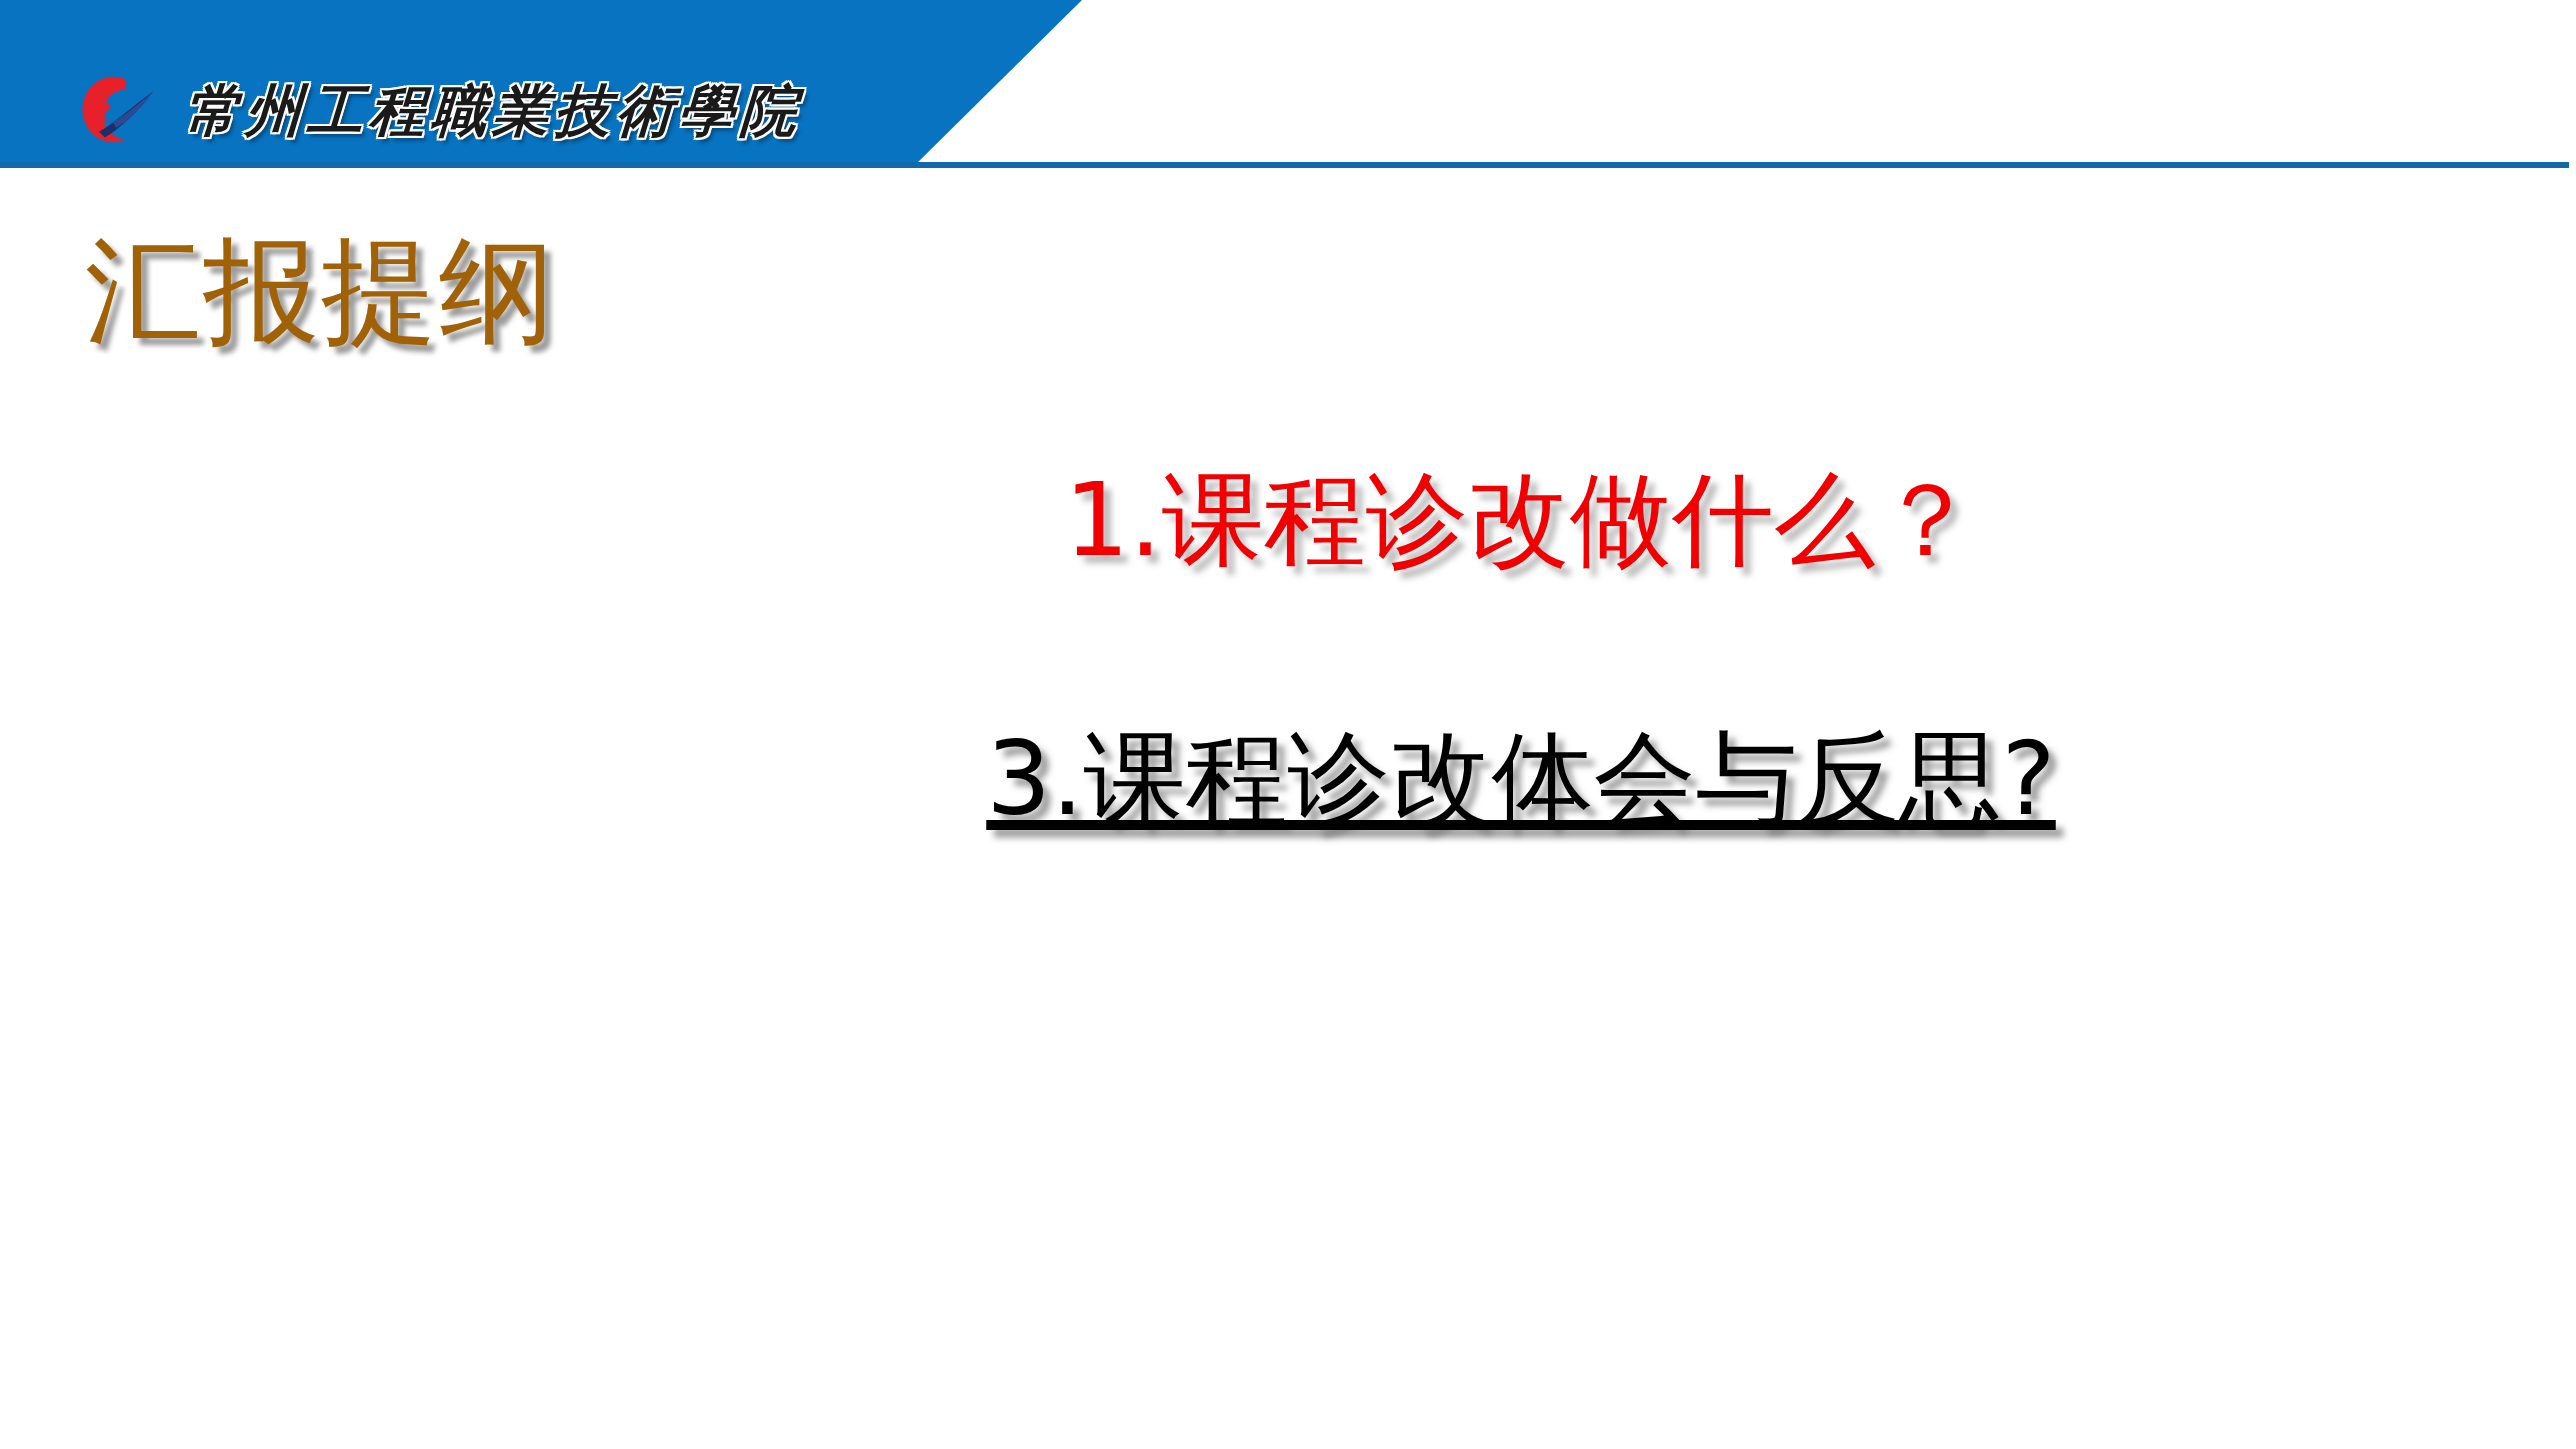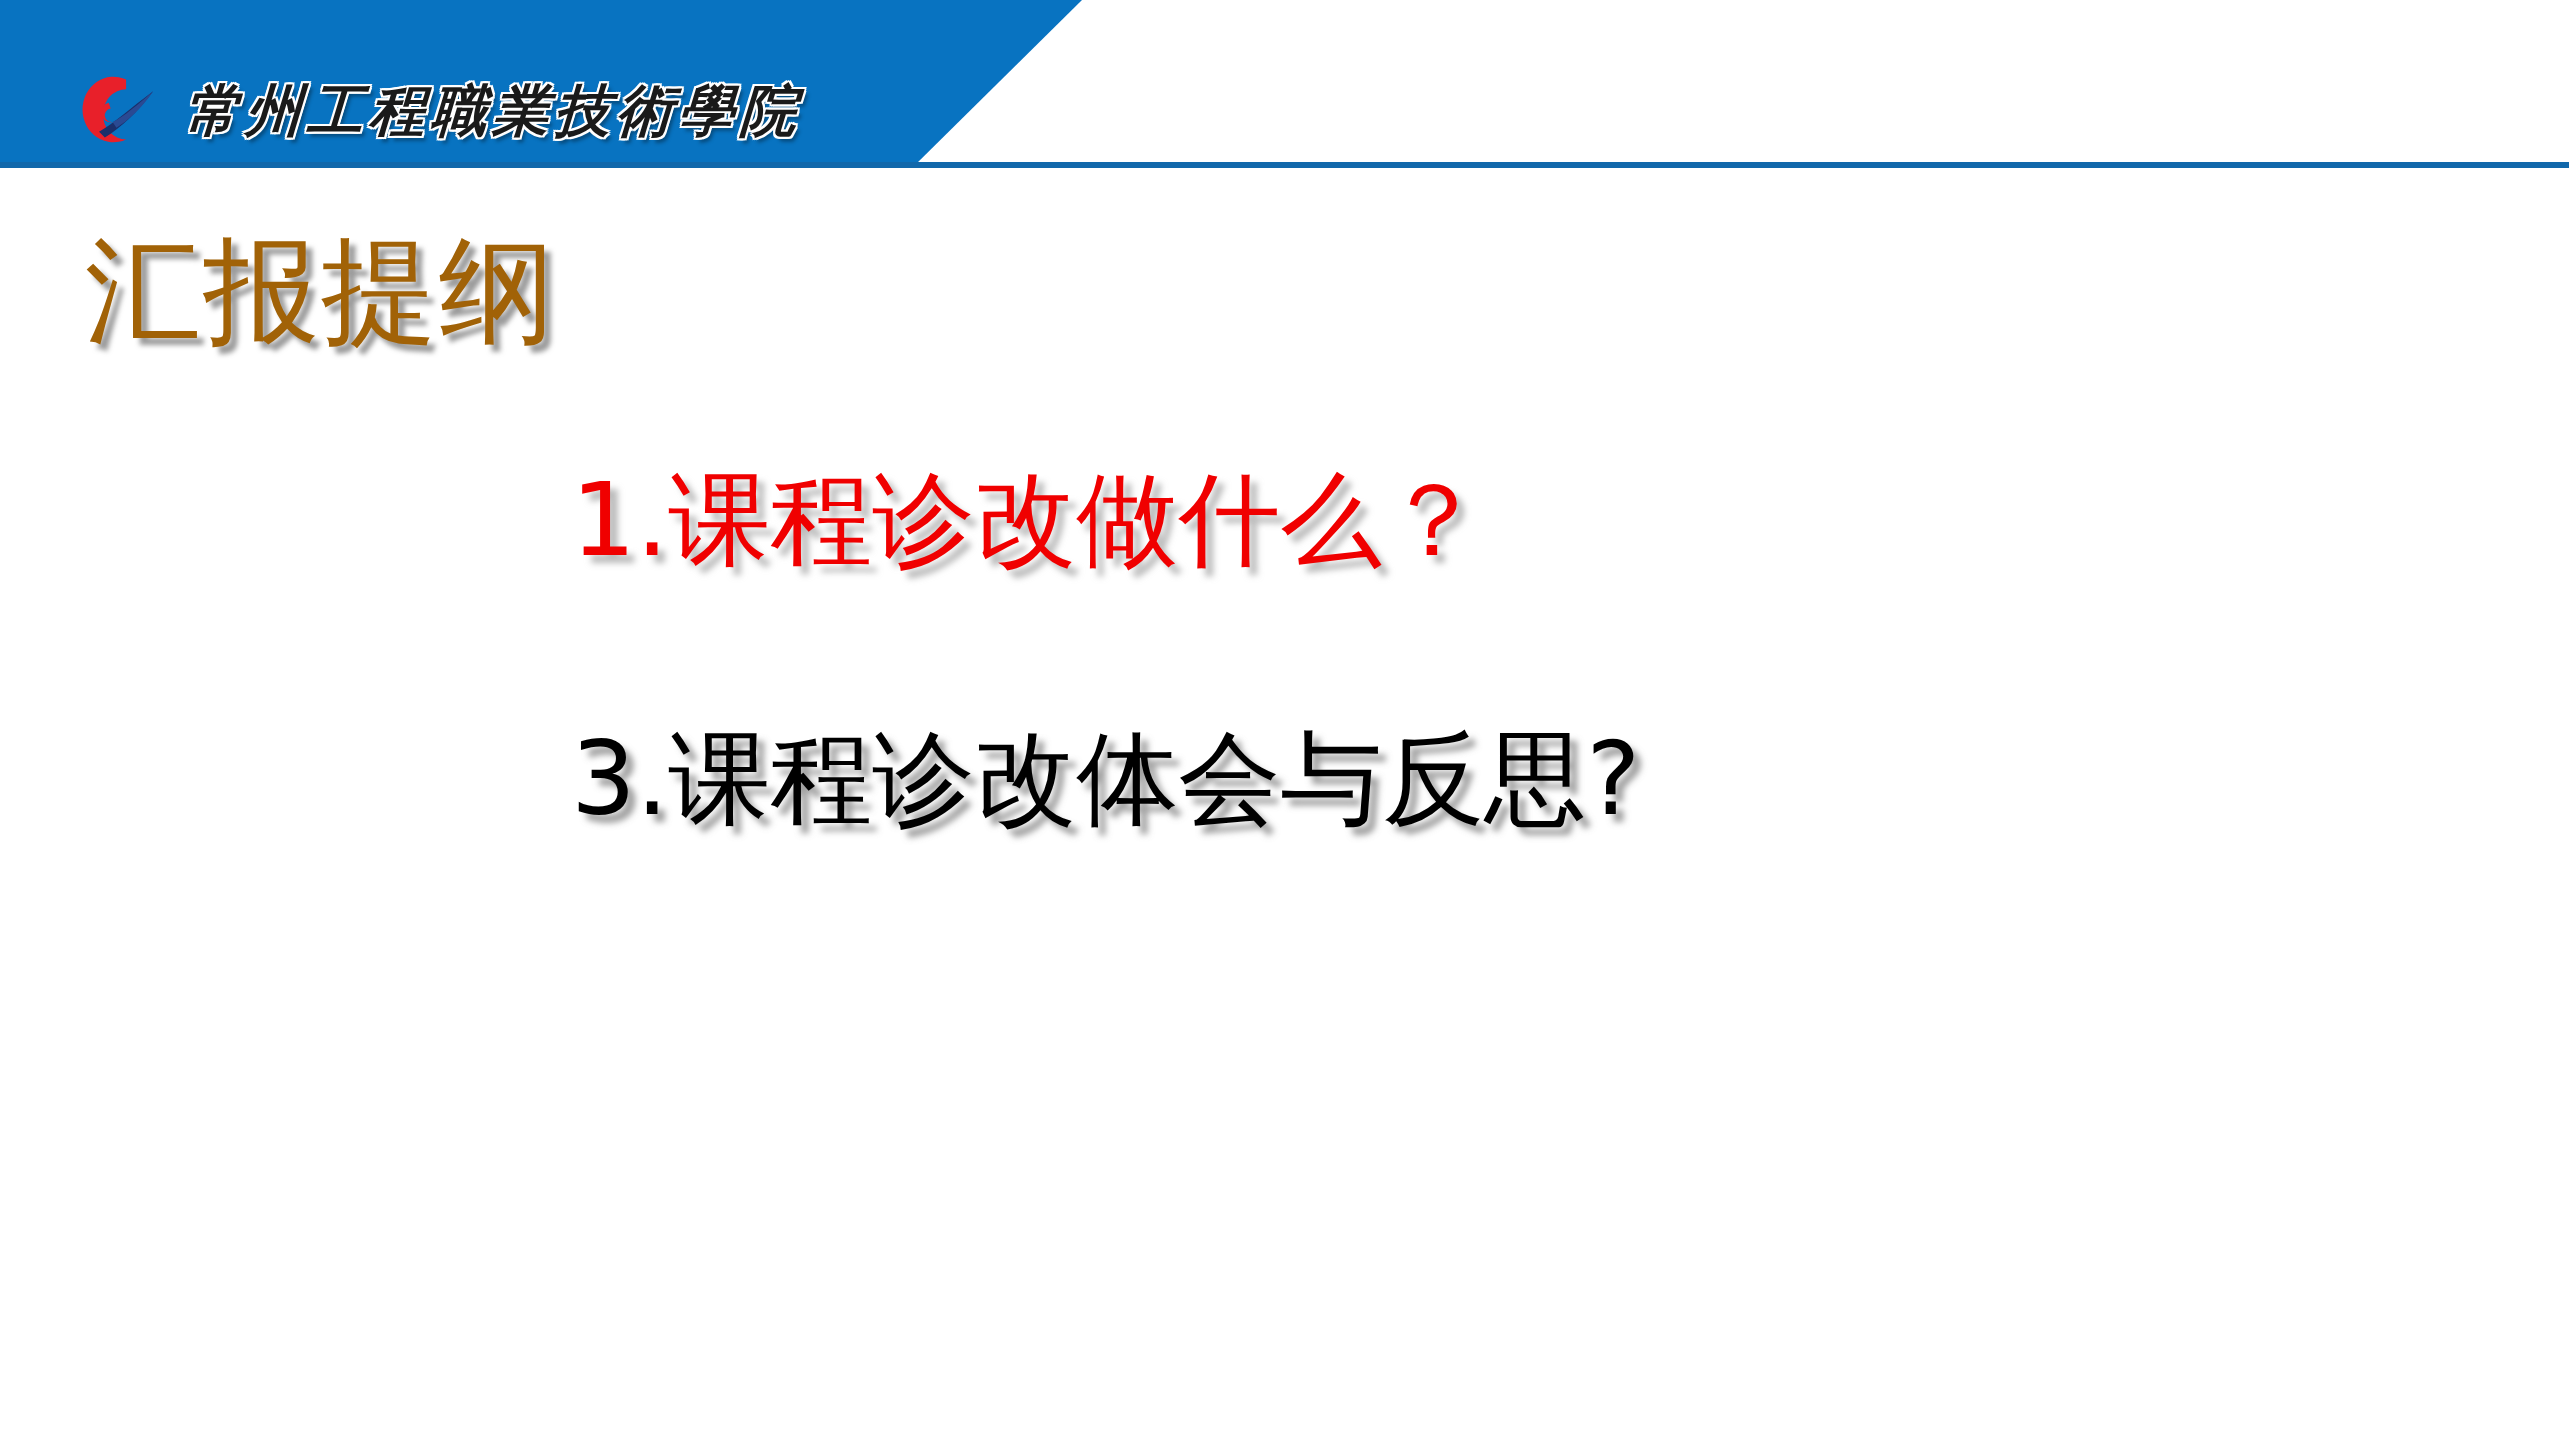--- a/index.html
+++ b/index.html
@@ -101,25 +101,26 @@
     top: 464px;
     width: 1932px;
   }
 
   .outline-item {
     font-size: 102px;
     line-height: 1.1;
     font-weight: 400;
     letter-spacing: 0px;
     white-space: nowrap;
-    margin: 0 0 147px 16px;
+    margin: 0 0 147px 0;
     color: #000000;
     text-shadow: 7.7px 7.7px 6.8px rgba(120,120,120,0.7);
+    text-align: center;
   }
-  .outline-item:last-child { margin-bottom: 0; }
+  .outline-item:last-child { margin-bottom: 0; text-decoration: underline; }
 
   .outline-item.accent {
     color: #f00000;
     text-shadow: 7.7px 7.7px 6.8px rgba(150,150,150,0.65);
   }
 </style>
 </head>
 <body>
 
 <div class="slide">

